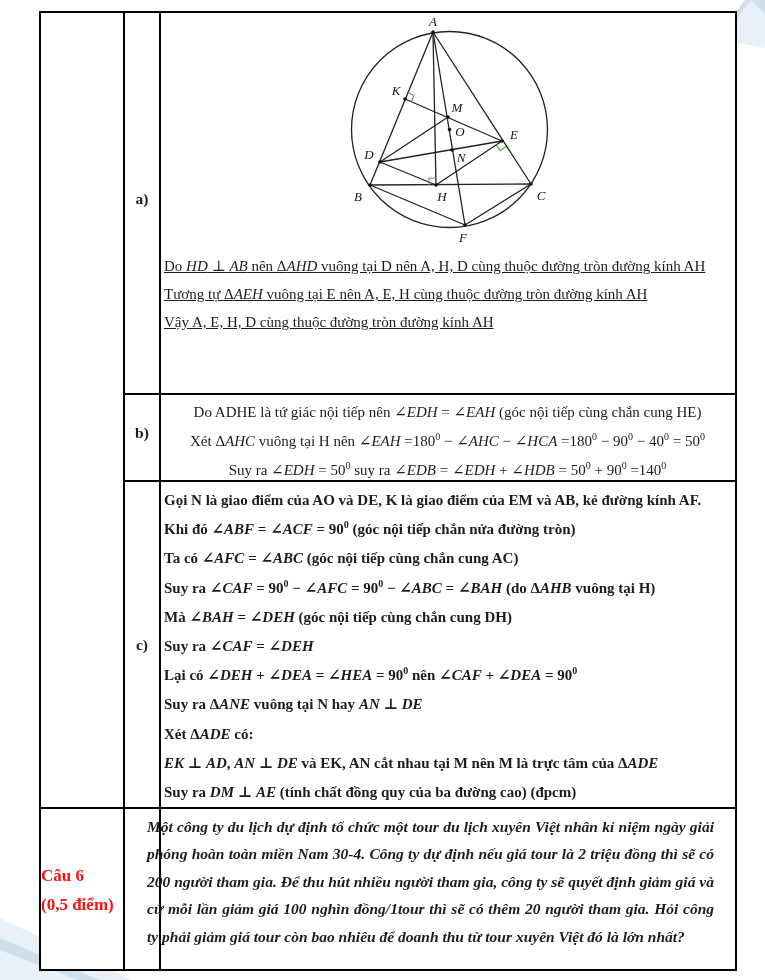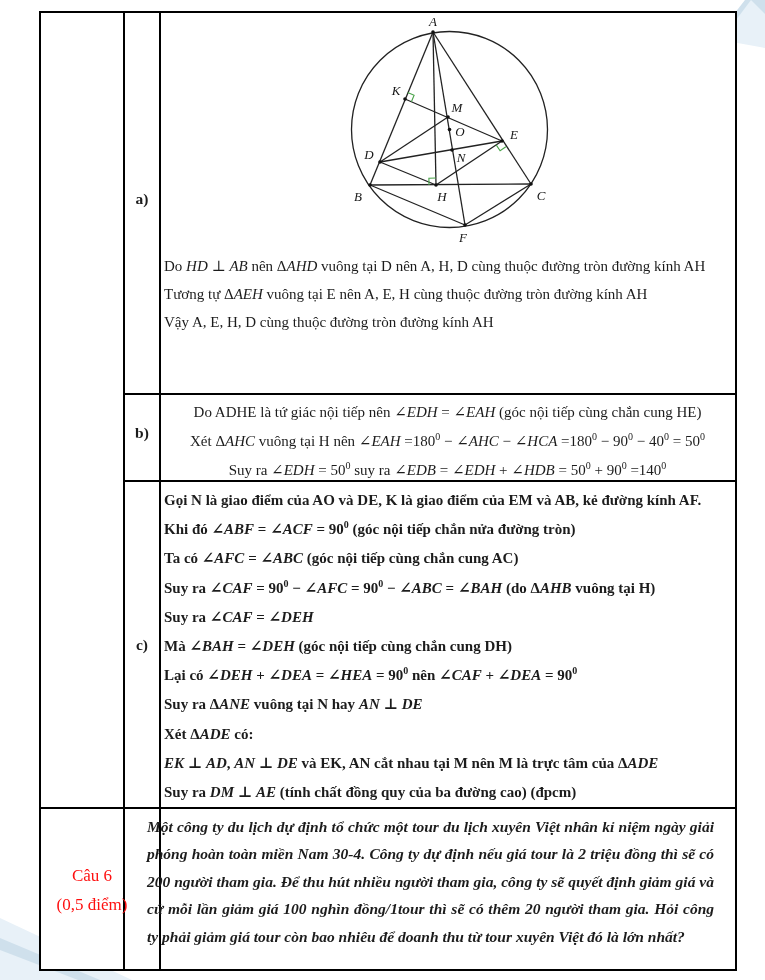--- a/index.html
+++ b/index.html
@@ -29,31 +29,31 @@
   }
   #lab-a{top:177px;}
   #lab-b{top:411px;}
   #lab-c{top:623px;}
   #fig{position:absolute;left:289px;top:1px;width:242px;height:236px;}
   .fline{stroke:var(--figline,#222);stroke-width:1.3;fill:none;}
   .fangle{stroke:var(--figgreen,#4aa34a);stroke-width:1.1;fill:none;}
   .fdot{fill:#111;}
   .flabel{font-family:"Liberation Serif","DejaVu Serif",serif;font-style:italic;font-size:13px;fill:#161616;}
   .textblock{position:absolute;left:123px;width:567px;font-size:15px;}
-  #text-a{top:239px;}
+  #text-a{top:239px;text-decoration:underline;}
   #text-a .tline{line-height:28px;text-align:justify;}
   #text-b{top:385px;text-align:center;}
   #text-b .tline{line-height:29px;}
   #text-c{top:473px;}
   #text-c .tline{line-height:29.2px;font-weight:bold;}
   .tline i{font-family:"Liberation Serif","DejaVu Serif",serif;}
   sup{font-size:10px;line-height:0;}
   .q6-label{
-    position:absolute;left:0;width:102px;top:848px;text-align:center;
-    color:var(--red,#fe1010);font-weight:normal;font-size:17px;line-height:29px;
+    position:absolute;left:0;width:102px;top:848px;text-align:left;
+    color:var(--red,#fe1010);font-weight:bold;font-size:17px;line-height:29px;
   }
   .q6-text{
     position:absolute;left:106px;width:567px;top:800px;
     font-weight:bold;font-style:italic;font-size:15.5px;line-height:27.4px;
     text-align:justify;
   }
 </style>
 </head>
 <body>
 
@@ -126,22 +126,22 @@
   <div class="textblock" id="text-b">
       <div class="tline">Do ADHE là tứ giác nội tiếp nên ∠<i>EDH</i> = ∠<i>EAH</i> (góc nội tiếp cùng chắn cung HE)</div>
       <div class="tline">Xét Δ<i>AHC</i> vuông tại H nên ∠<i>EAH</i> =180<sup>0</sup> − ∠<i>AHC</i> − ∠<i>HCA</i> =180<sup>0</sup> − 90<sup>0</sup> − 40<sup>0</sup> = 50<sup>0</sup></div>
       <div class="tline">Suy ra ∠<i>EDH</i> = 50<sup>0</sup> suy ra ∠<i>EDB</i> = ∠<i>EDH</i> + ∠<i>HDB</i> = 50<sup>0</sup> + 90<sup>0</sup> =140<sup>0</sup></div>
     </div>
   <div class="textblock" id="text-c">
       <div class="tline">Gọi N là giao điểm của AO và DE, K là giao điểm của EM và AB, kẻ đường kính AF.</div>
       <div class="tline">Khi đó ∠<i>ABF</i> = ∠<i>ACF</i> = 90<sup>0</sup> (góc nội tiếp chắn nửa đường tròn)</div>
       <div class="tline">Ta có ∠<i>AFC</i> = ∠<i>ABC</i> (góc nội tiếp cùng chắn cung AC)</div>
       <div class="tline">Suy ra ∠<i>CAF</i> = 90<sup>0</sup> − ∠<i>AFC</i> = 90<sup>0</sup> − ∠<i>ABC</i> = ∠<i>BAH</i> (do Δ<i>AHB</i> vuông tại H)</div>
+      <div class="tline">Mà ∠<i>BAH</i> = ∠<i>DEH</i> (góc nội tiếp cùng chắn cung DH)</div>
       <div class="tline">Suy ra ∠<i>CAF</i> = ∠<i>DEH</i></div>
-      <div class="tline">Mà ∠<i>BAH</i> = ∠<i>DEH</i> (góc nội tiếp cùng chắn cung DH)</div>
       <div class="tline">Lại có ∠<i>DEH</i> + ∠<i>DEA</i> = ∠<i>HEA</i> = 90<sup>0</sup> nên ∠<i>CAF</i> + ∠<i>DEA</i> = 90<sup>0</sup></div>
       <div class="tline">Suy ra Δ<i>ANE</i> vuông tại N hay <i>AN</i> ⊥ <i>DE</i></div>
       <div class="tline">Xét Δ<i>ADE</i> có:</div>
       <div class="tline"><i>EK</i> ⊥ <i>AD</i>, <i>AN</i> ⊥ <i>DE</i> và EK, AN cắt nhau tại M nên M là trực tâm của Δ<i>ADE</i></div>
       <div class="tline">Suy ra <i>DM</i> ⊥ <i>AE</i> (tính chất đồng quy của ba đường cao) (đpcm)</div>
     </div>
 
   <div class="q6-label">
     <div>Câu 6</div>
     <div>(0,5 điểm)</div>

